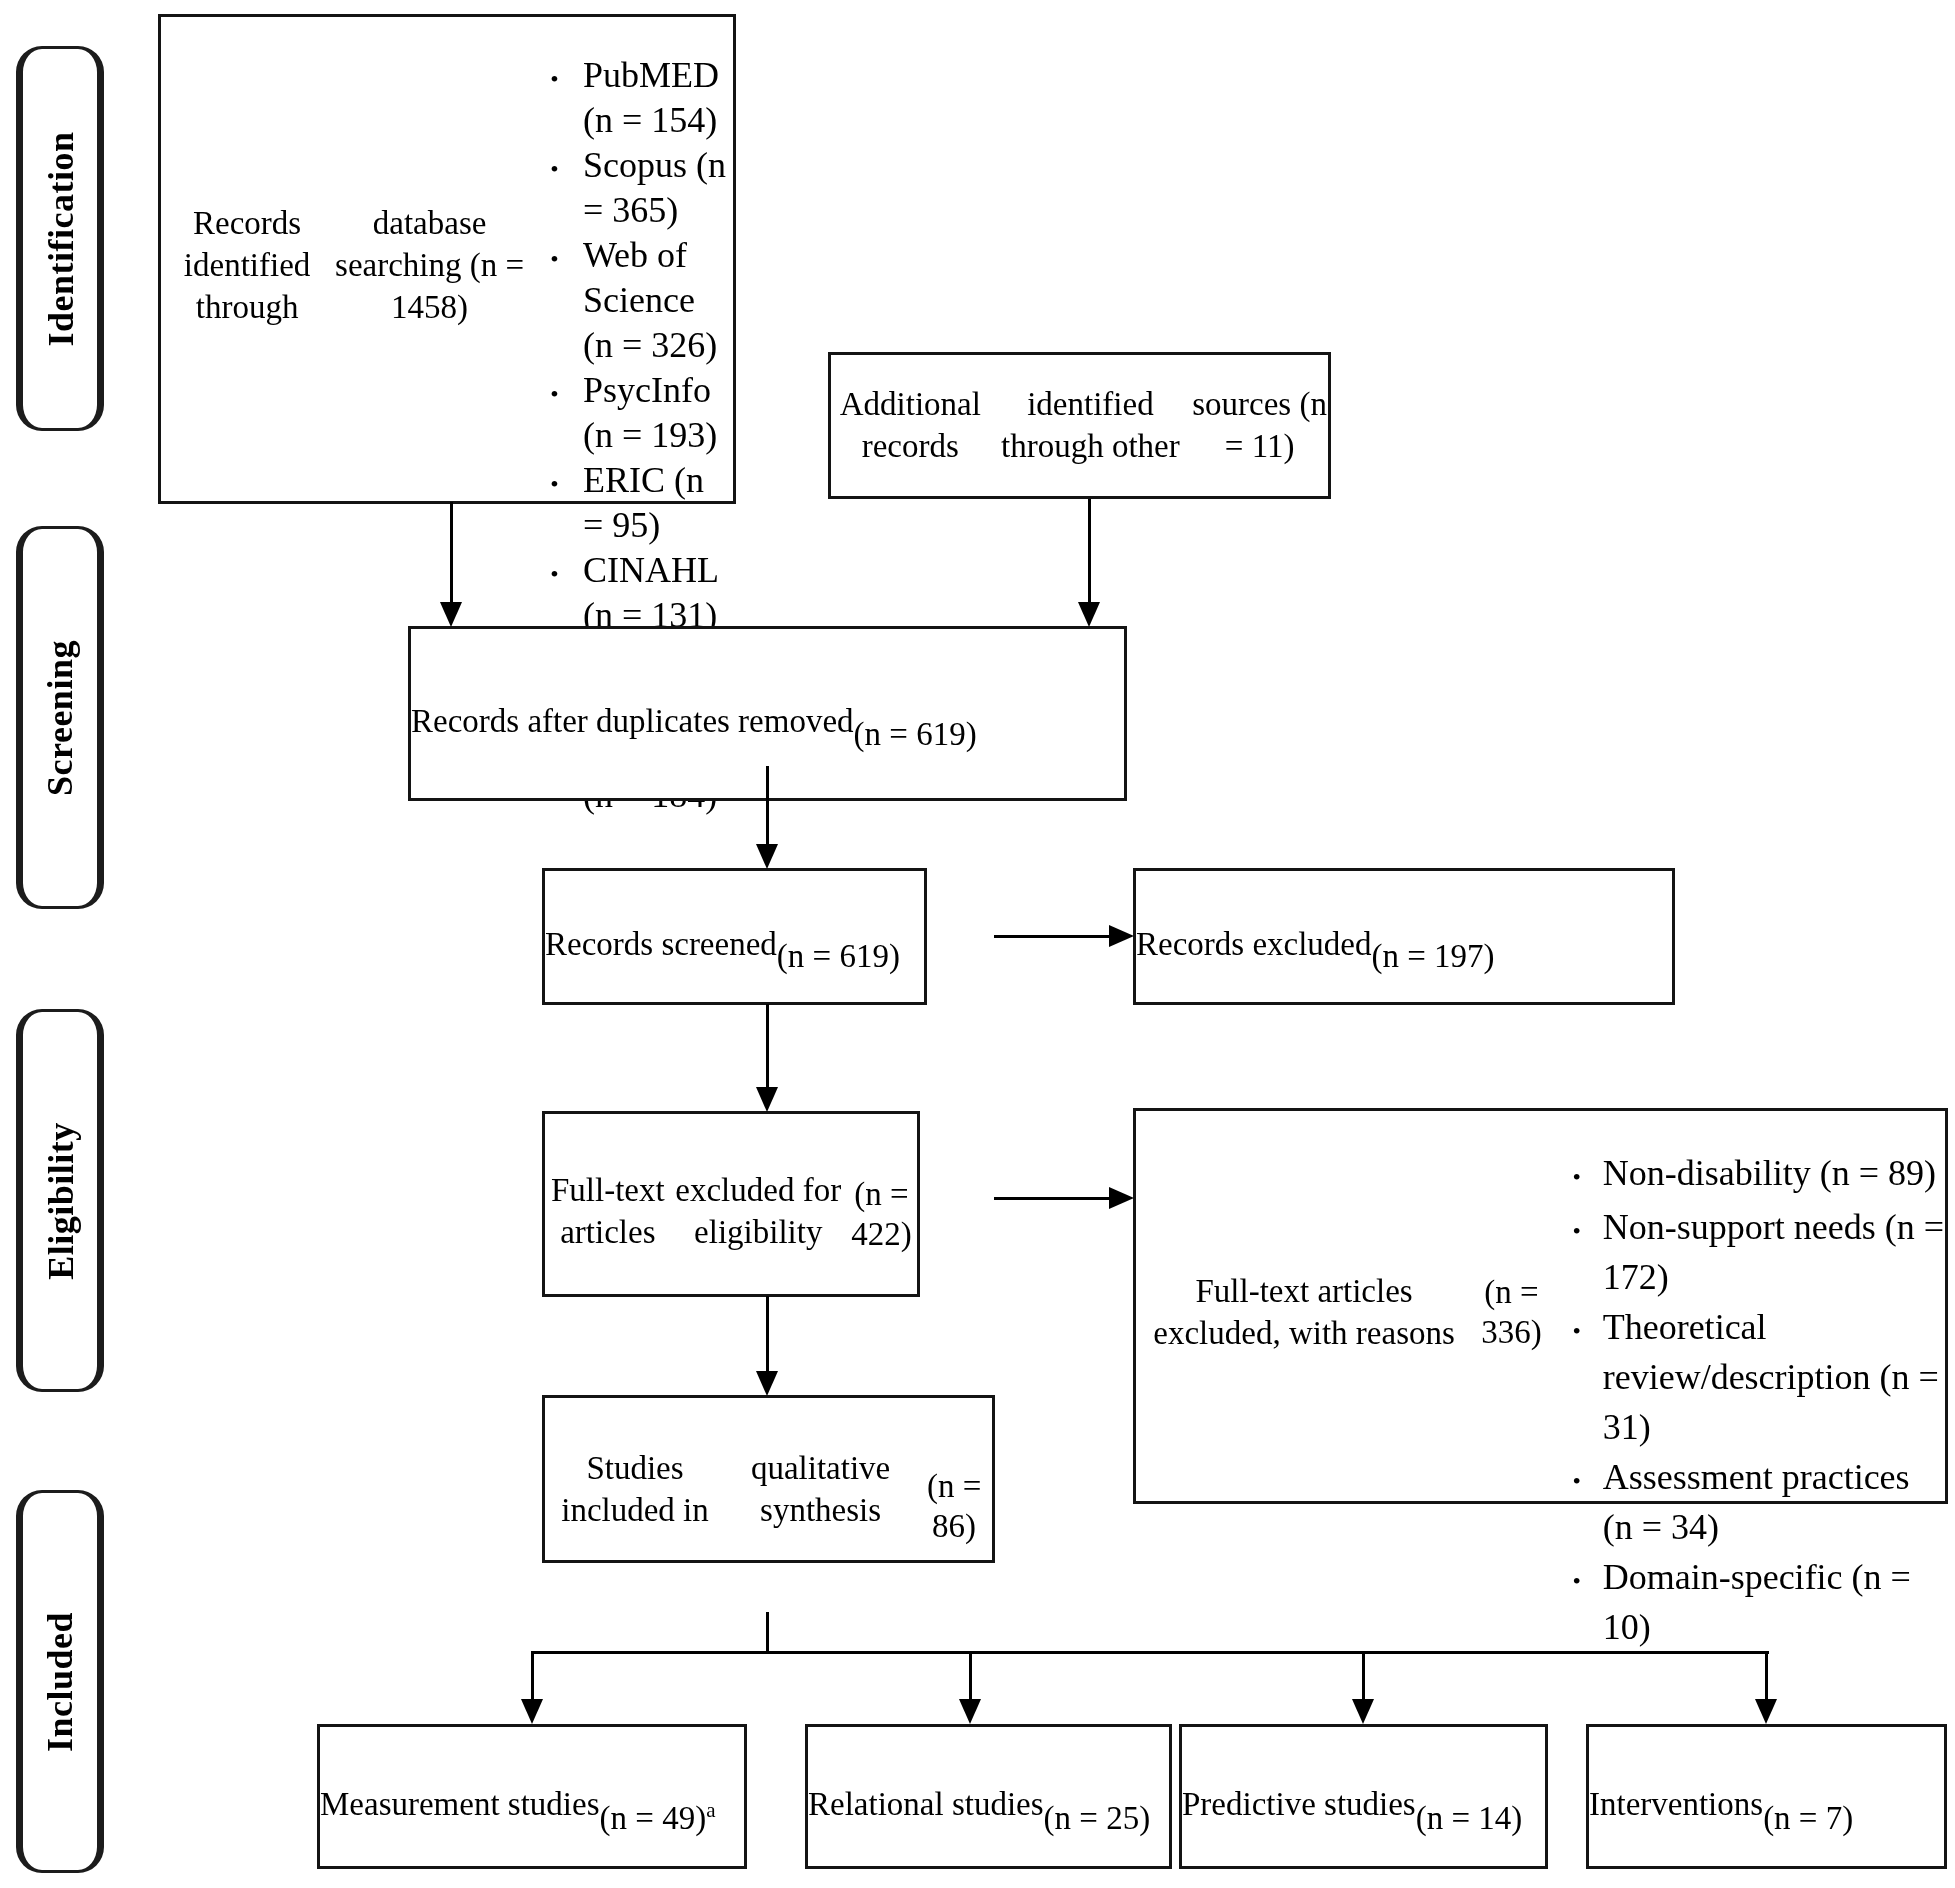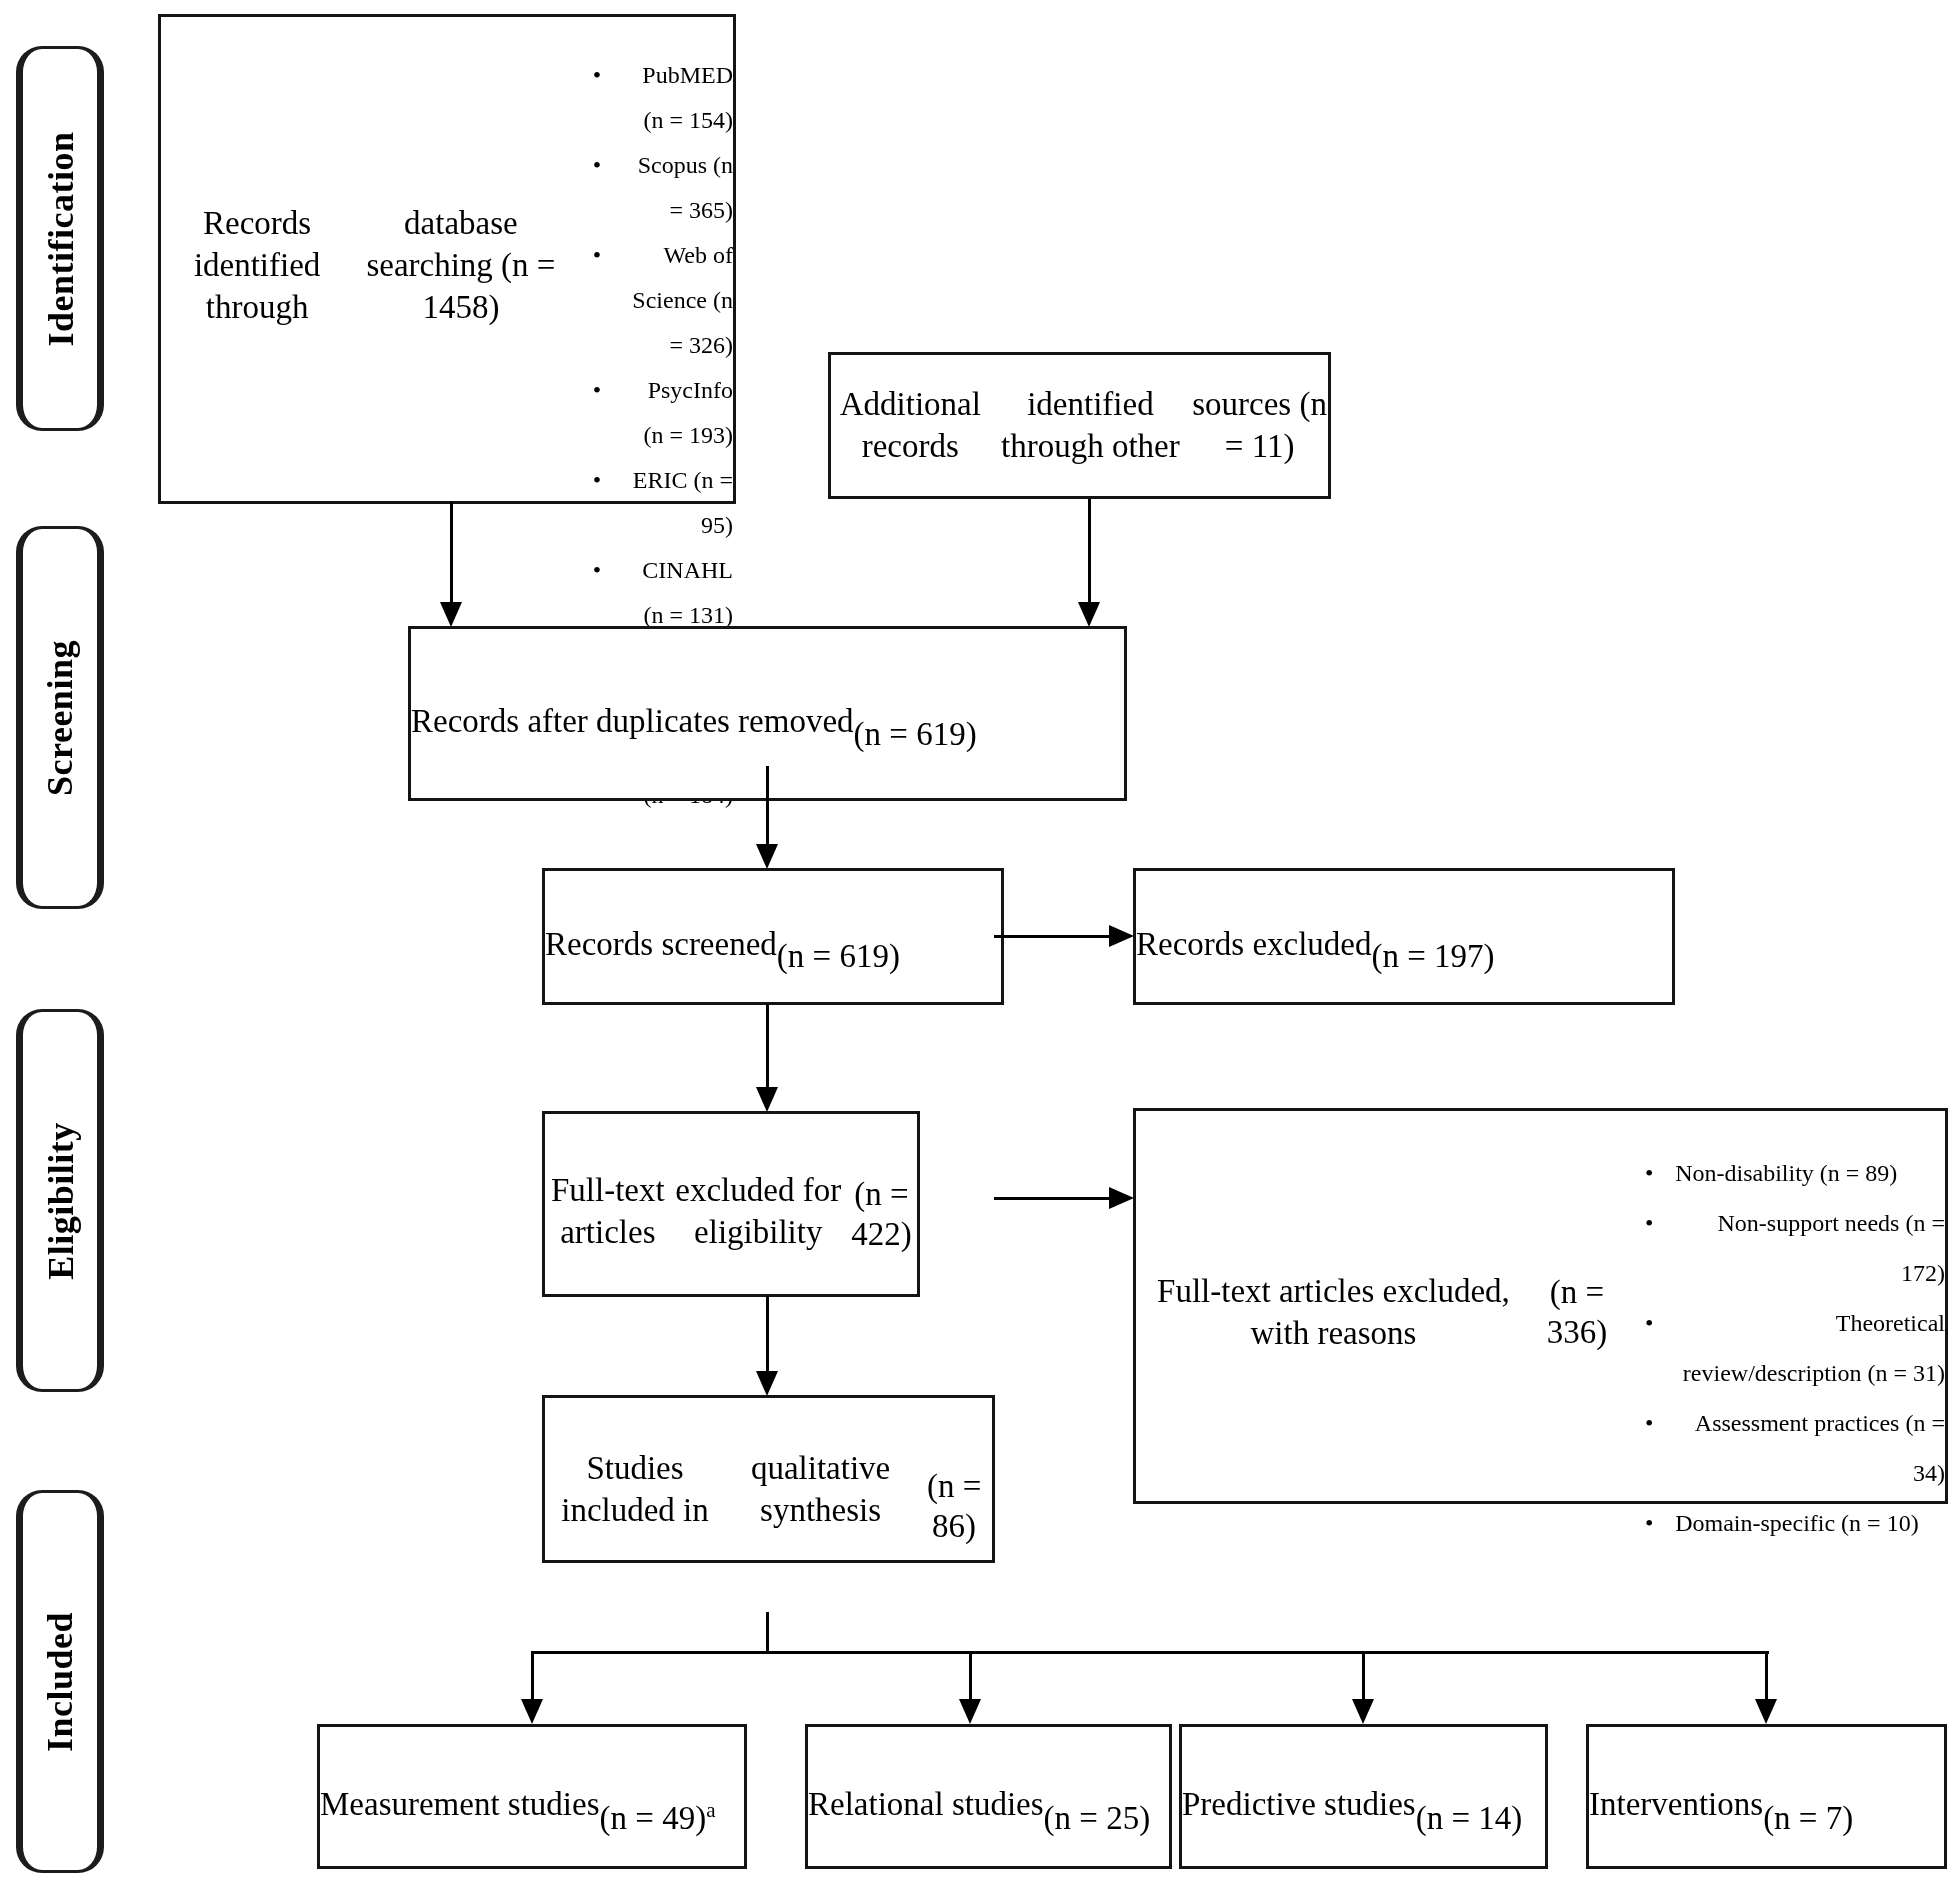--- a/index.html
+++ b/index.html
@@ -69,22 +69,21 @@
   .li {
     display: flex;
     align-items: baseline;
   }
   .li .dot {
     flex: 0 0 auto;
     text-align: center;
     font-size: 24px;
   }
   .li .itxt {
-    font-size: 24px;
-    text-align: right;
+    font-size: 36px;
   }
   .db-list .li { line-height: 45px; }
   .db-list .dot { width: 57px; }
   .rs-list .li { line-height: 50px; }
   .rs-list .dot { width: 52px; }
   
   .vline, .hline {
     position: absolute;
     background: #000000;
   }
@@ -166,21 +165,21 @@
     <div class="t">Additional records</div>
     <div class="t">identified through other</div>
     <div class="t">sources (n = 11)</div>
   </div>
 
   <div class="box" style="left:408px; top:626px; width:719px; height:175px; padding-top:17.5px;">
     <div class="t">Records after duplicates removed</div>
     <div class="cnt" style="margin-top:26px;">(n = 619)</div>
   </div>
 
-  <div class="box" style="left:542px; top:868px; width:462px; height:137px; padding-top:16.4px;">
+  <div class="box" style="left:542px; top:868px; width:385px; height:137px; padding-top:16.4px;">
     <div class="t">Records screened</div>
     <div class="cnt" style="margin-top:24.6px;">(n = 619)</div>
   </div>
 
   <div class="box" style="left:1133px; top:868px; width:542px; height:137px; padding-top:16.4px;">
     <div class="t">Records excluded</div>
     <div class="cnt" style="margin-top:24.6px;">(n = 197)</div>
   </div>
 
   <div class="box" style="left:542px; top:1111px; width:378px; height:186px; padding-top:15.3px;">

